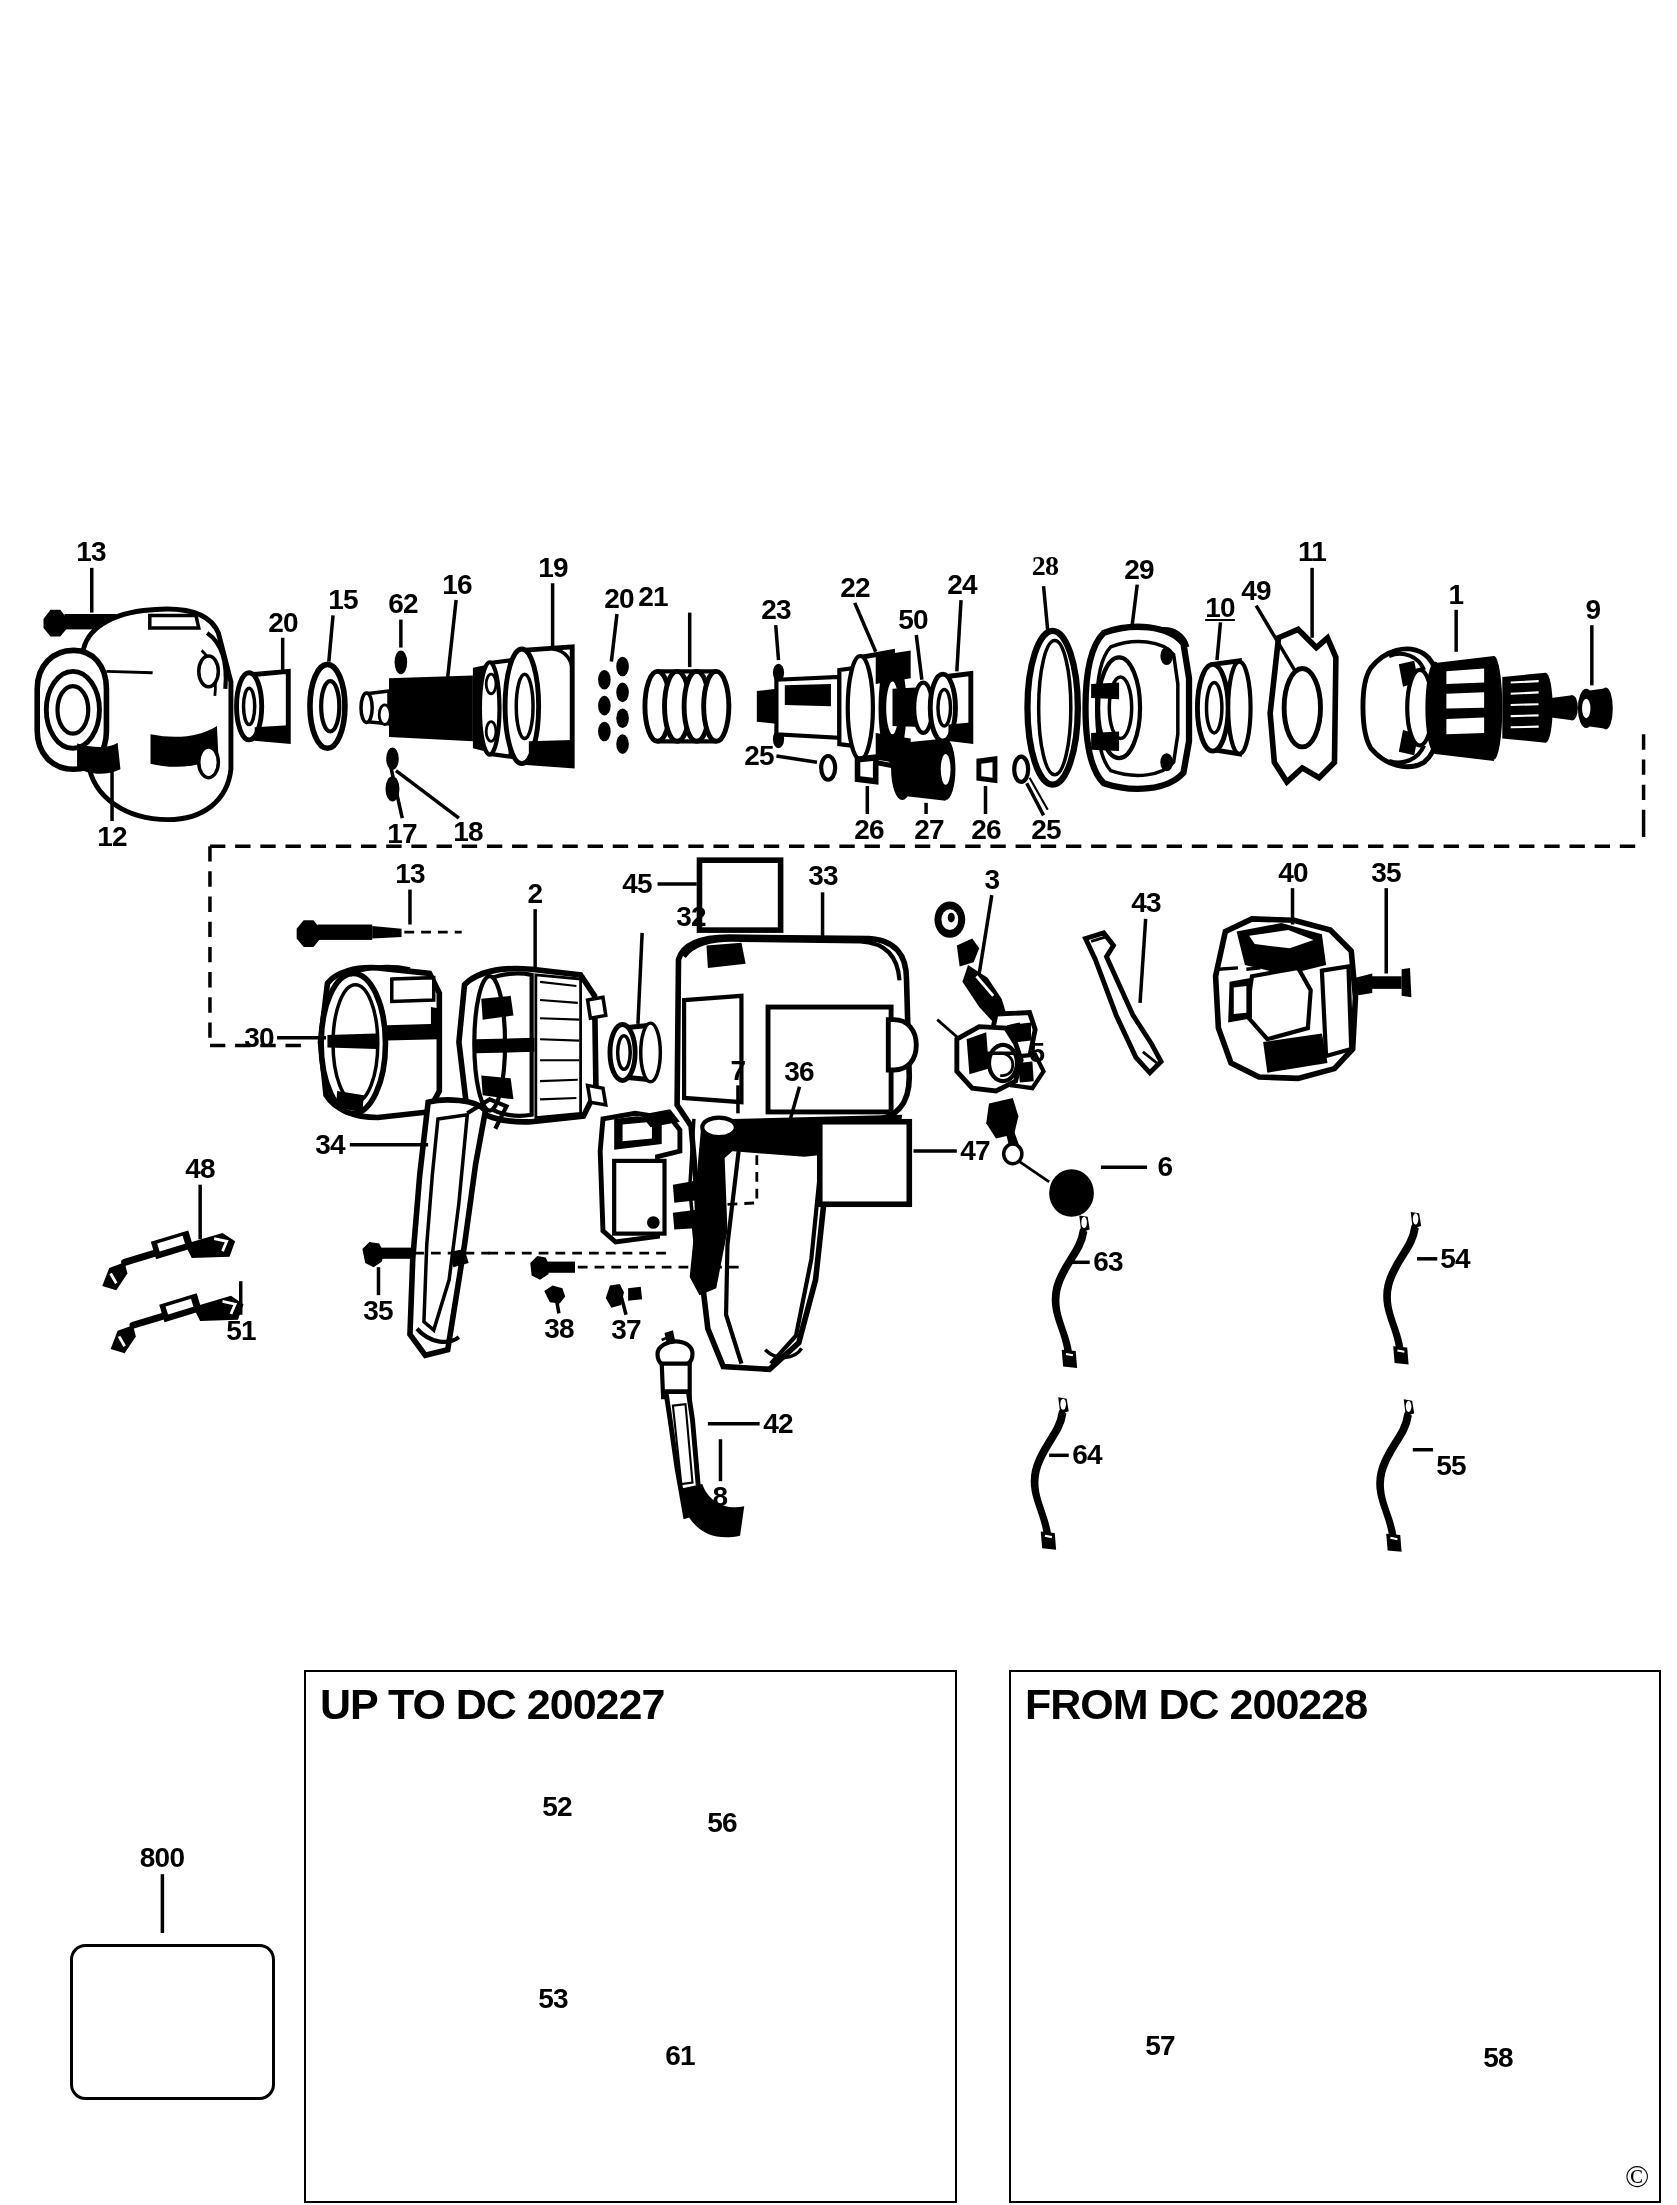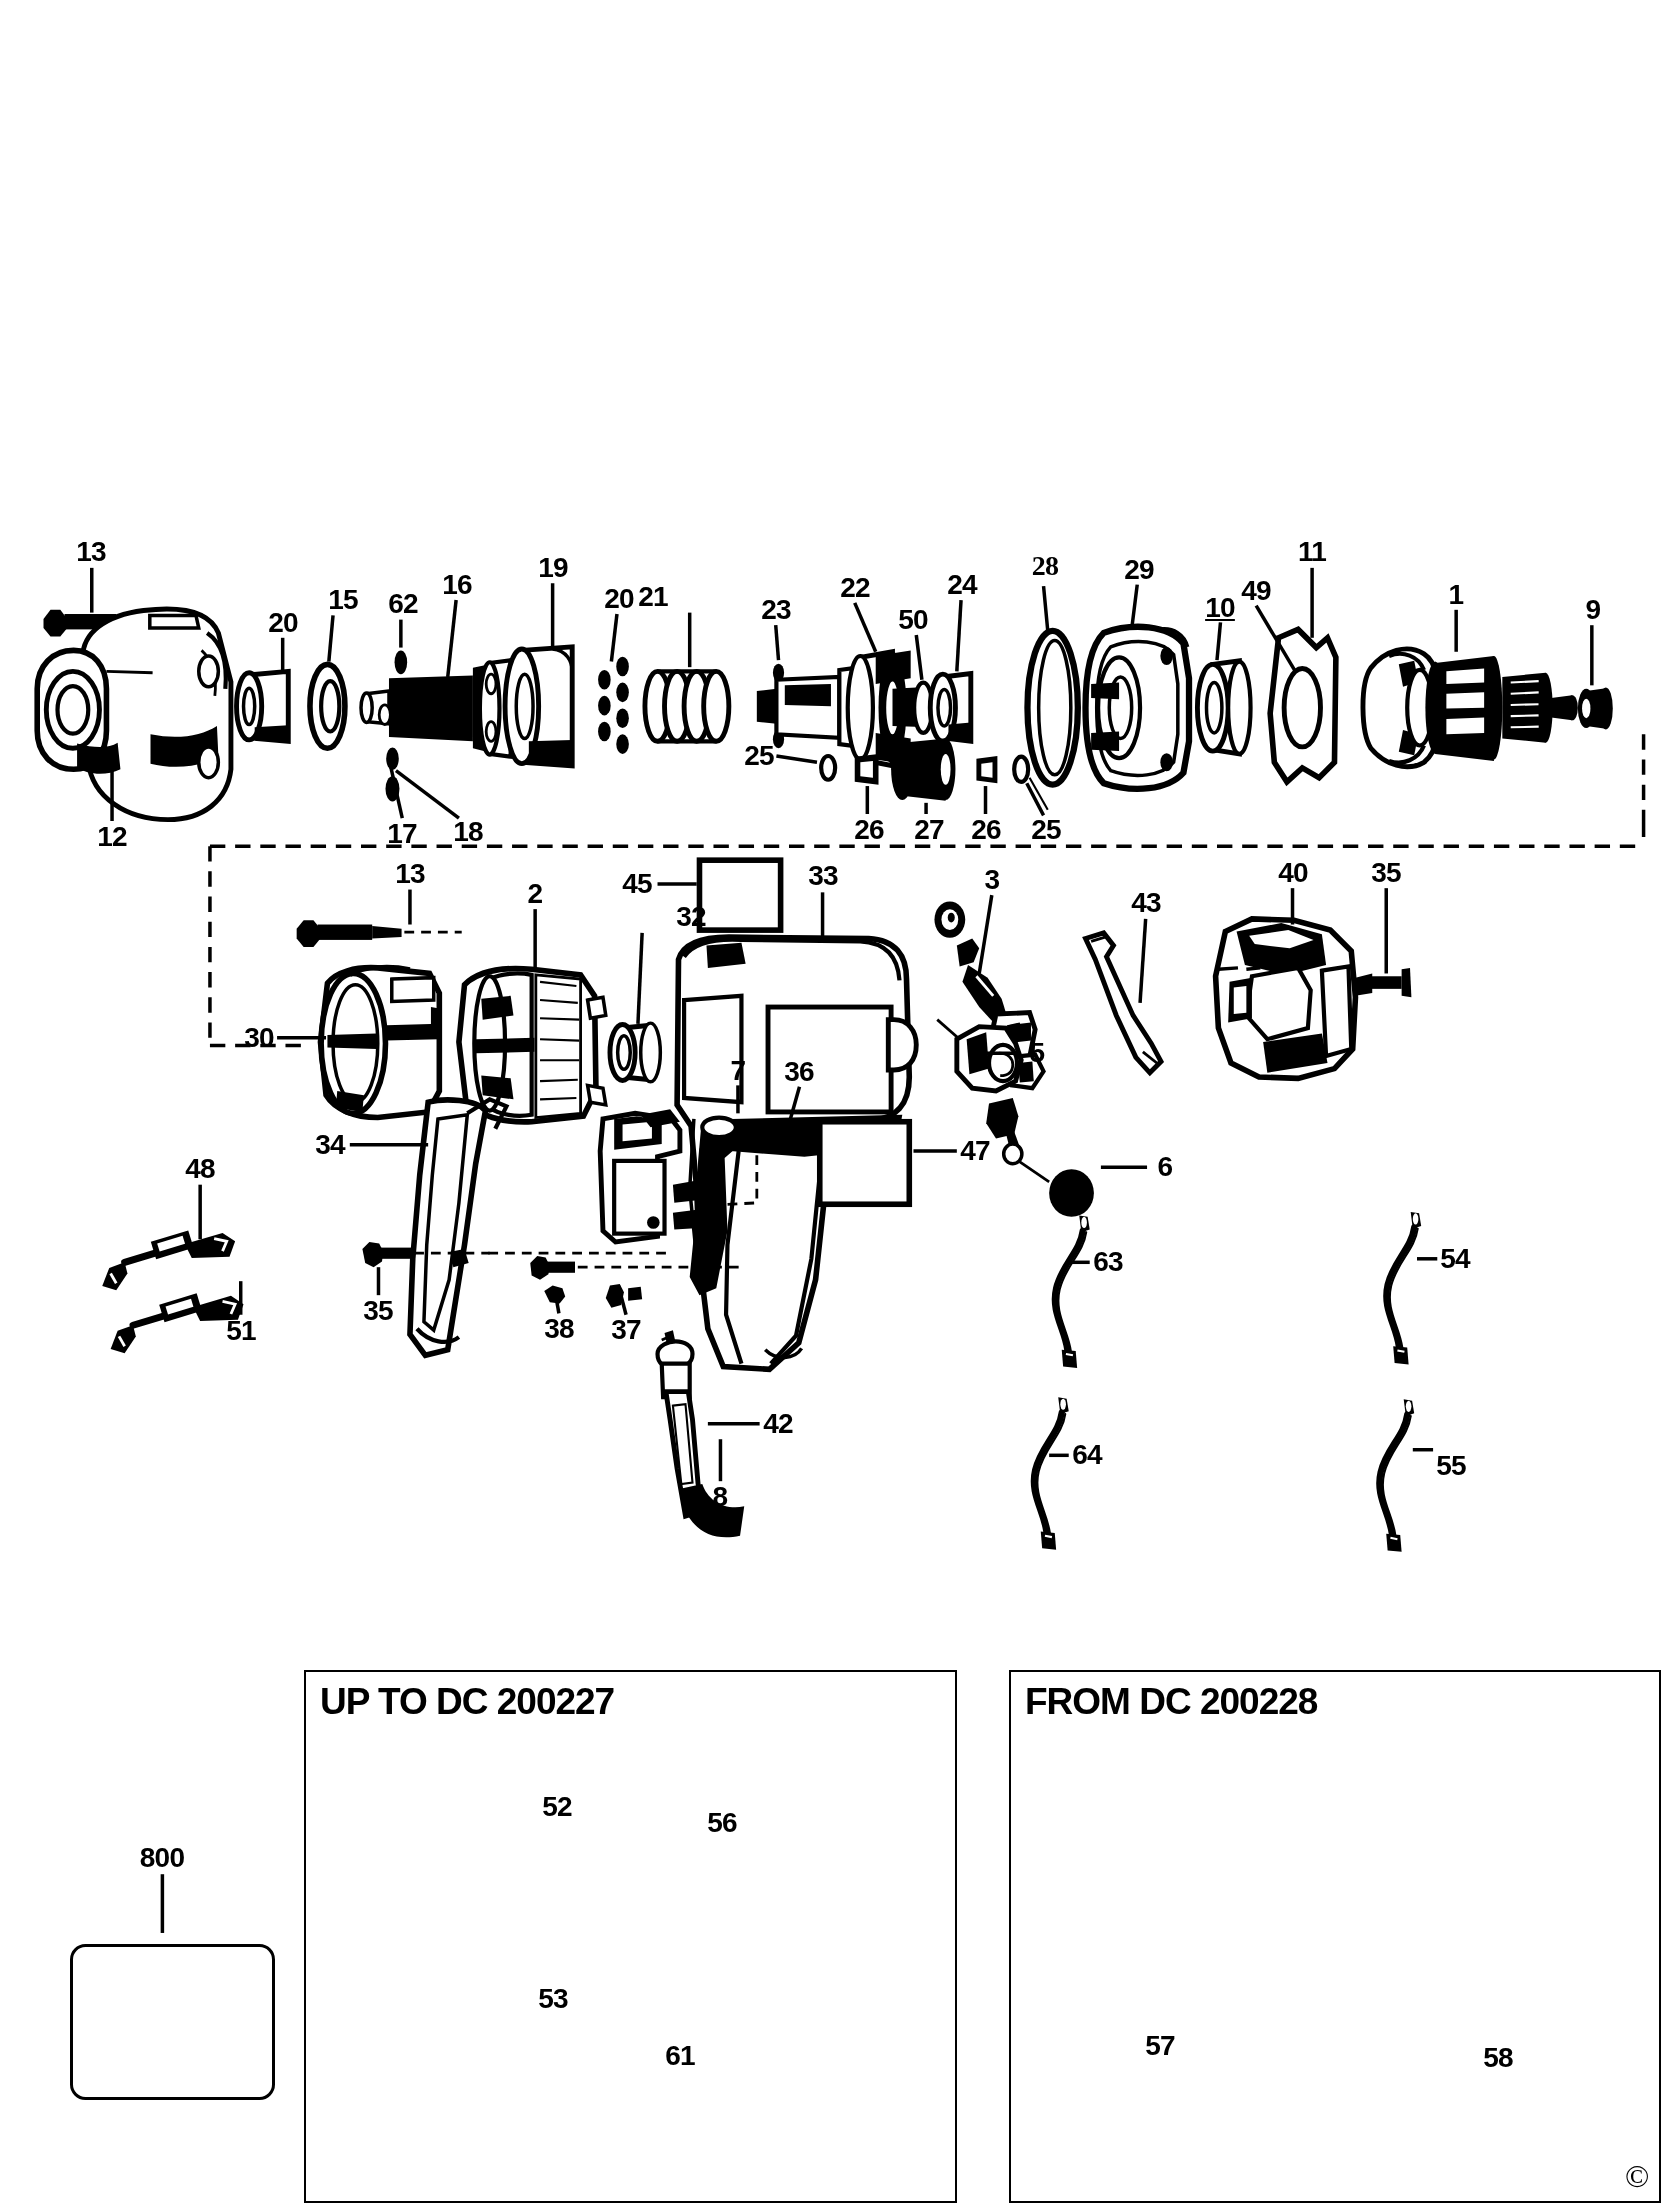--- a/index.html
+++ b/index.html
@@ -22,21 +22,21 @@
     line-height:1;
     white-space:nowrap;
     letter-spacing:-0.7px;
     transform:translate(-50%,-50%);
     user-select:none;
   }
   .boxtitle{
     position:absolute;
     font-family:"Liberation Sans", sans-serif;
     font-weight:bold;
-    font-size:37px;
+    font-size:43px;
     color:#000000;
     white-space:nowrap;
     letter-spacing:-1px;
     line-height:1;
   }
   .copyr{
     position:absolute;
     font-family:"Liberation Serif", serif;
     font-size:32px;
     color:#000000;

